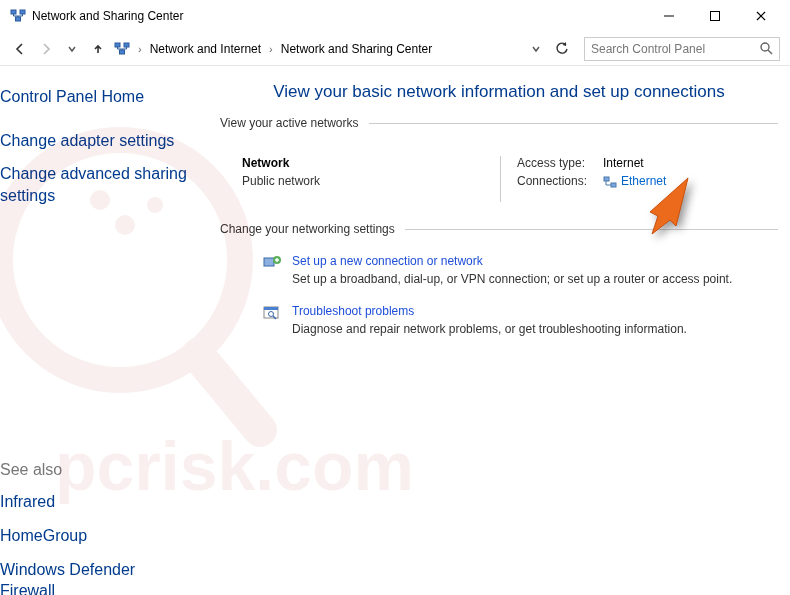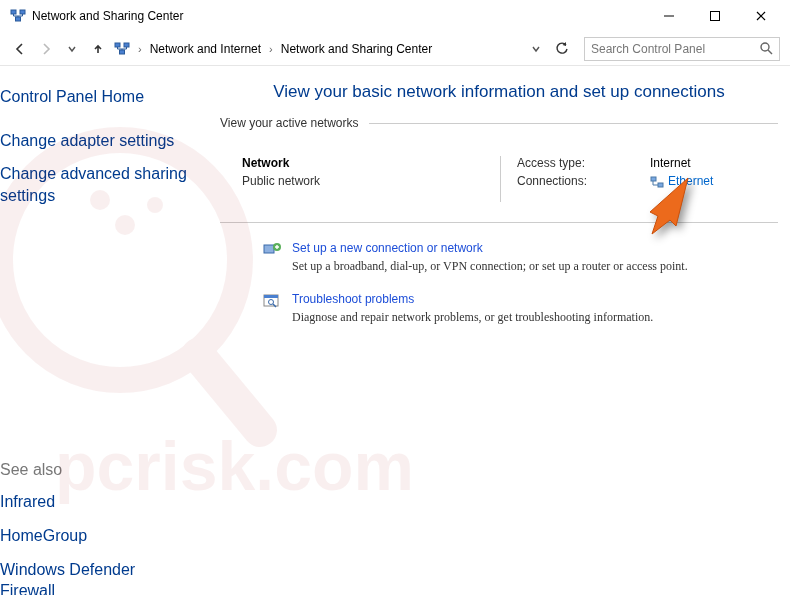--- a/index.html
+++ b/index.html
@@ -36,30 +36,30 @@
     .secbar { display: flex; align-items: center; margin-bottom: 18px; justify-content: space-between; }
     .seclabel { color: #333; font-size: 12px; margin-right: 10px; white-space: nowrap; }
     .secline { flex: 1; border-top: 1px solid #ccc; }
 
     .netinfo { display: flex; padding: 8px 0 20px 22px; position: relative; }
     .netleft { width: 258px; }
     .netname { font-weight: 600; color: #000; margin-bottom: 4px; }
     .nettype { color: #333; }
     .divider { border-left: 1px solid #ccc; height: 46px; margin-right: 16px; }
     .netright { font-size: 12px; }
-    .netrow { display: flex; margin-bottom: 4px; gap: 47px; }
+    .netrow { display: flex; margin-bottom: 4px; }
     .netlabel { color: #333; width: 86px; }
     .netval { color: #000; }
     .netval.link { color: #0066cc; cursor: pointer; }
     .neticon { width:14px; height:12px; margin-right:4px; display:inline-block; vertical-align:middle; }
 
     .option { display: flex; padding: 0 0 18px 42px; }
     .opticon { width: 20px; height: 20px; margin-right: 10px; flex-shrink: 0; }
     .optbody .optlink { color: #1d4ed8; margin-bottom: 4px; cursor: pointer; }
-    .optbody .optdesc { color: #333; font-family: Liberation Serif, serif; }
+    .optbody .optdesc { color: #333; }
 
     .arrow-overlay { position: absolute; left: 640px; top: 170px; pointer-events: none; filter: drop-shadow(4px 4px 4px rgba(0,0,0,0.4)); }
 
     .searchicon { color: #555; }
   </style>
 </head>
 <body>
 
 <svg class="watermark-svg" viewBox="0 0 790 595">
   <circle cx="120" cy="260" r="120" fill="none" stroke="#a00000" stroke-width="26"></circle>
@@ -186,20 +186,21 @@
                 <rect x="1" y="1" width="5" height="4" fill="#7aa8e0" stroke="#4a78a8"></rect>
                 <rect x="8" y="7" width="5" height="4" fill="#7aa8e0" stroke="#4a78a8"></rect>
                 <path d="M3 5 V9 H8" fill="none" stroke="#4a78a8"></path>
               </svg><span>Ethernet</span>
           </span>
         </div>
       </div>
     </div>
 
     <div class="secbar">
+      <span class="seclabel">Change your networking settings</span>
       <div class="secline"></div>
     </div>
 
     <div class="option">
       <svg class="opticon" viewBox="0 0 20 20">
         <rect x="2" y="4" width="10" height="8" fill="#8db0e0" stroke="#3a6aaa"></rect>
         <circle cx="15" cy="6" r="4" fill="#5bb05b"></circle>
           <path d="M15 4 V8 M13 6 H17" stroke="#fff" stroke-width="1.4"></path>
       </svg>
       <div class="optbody">

